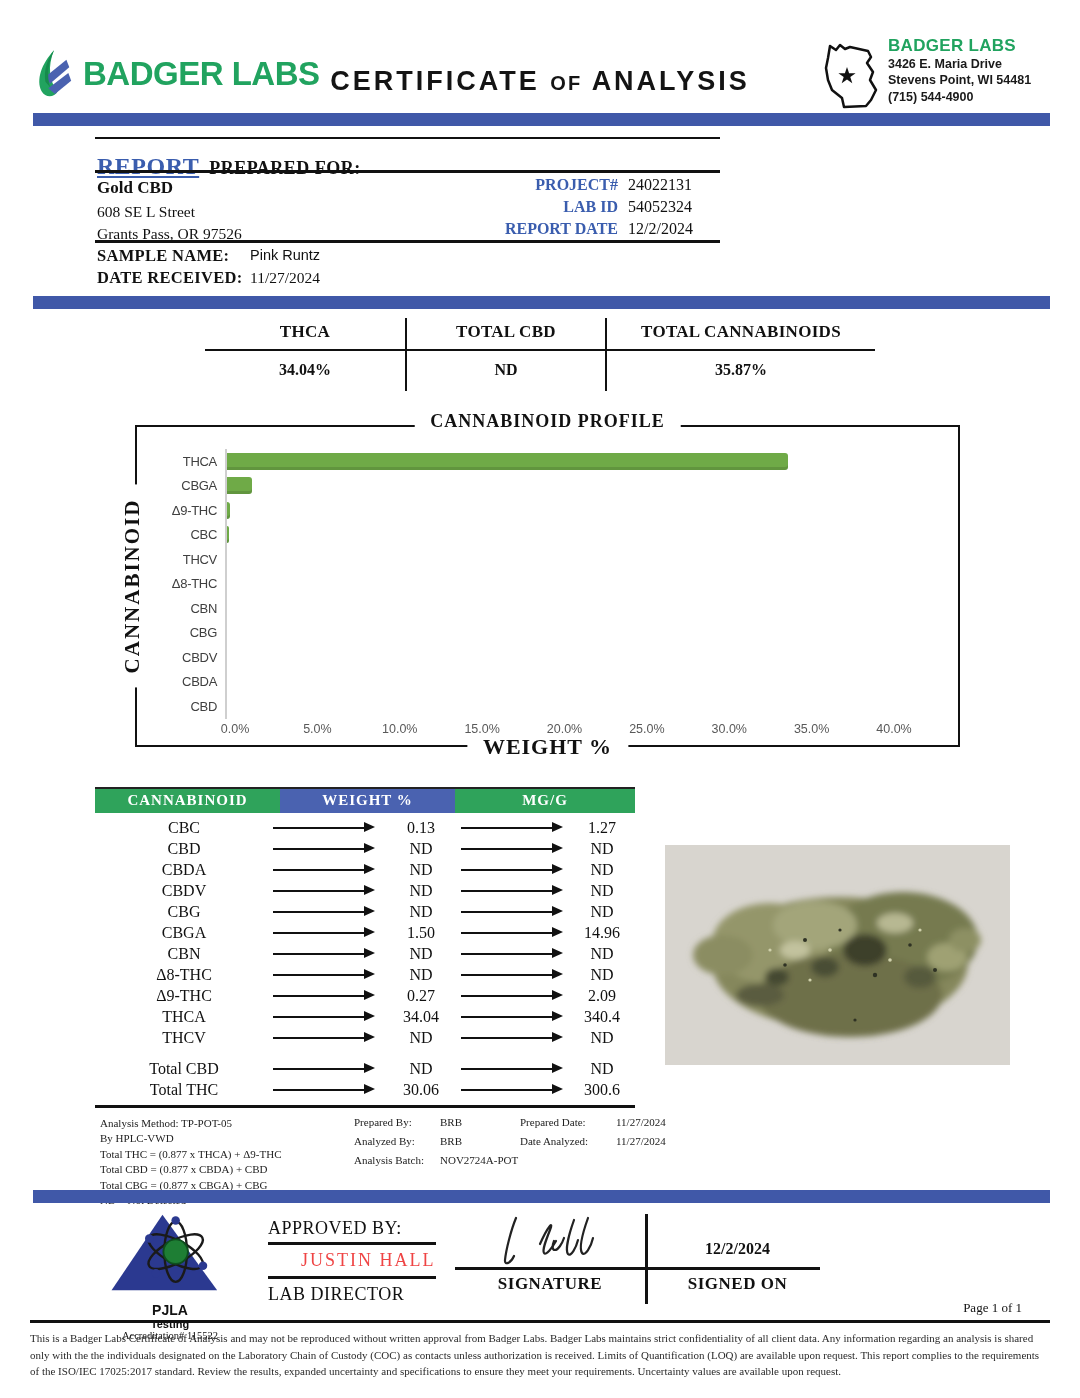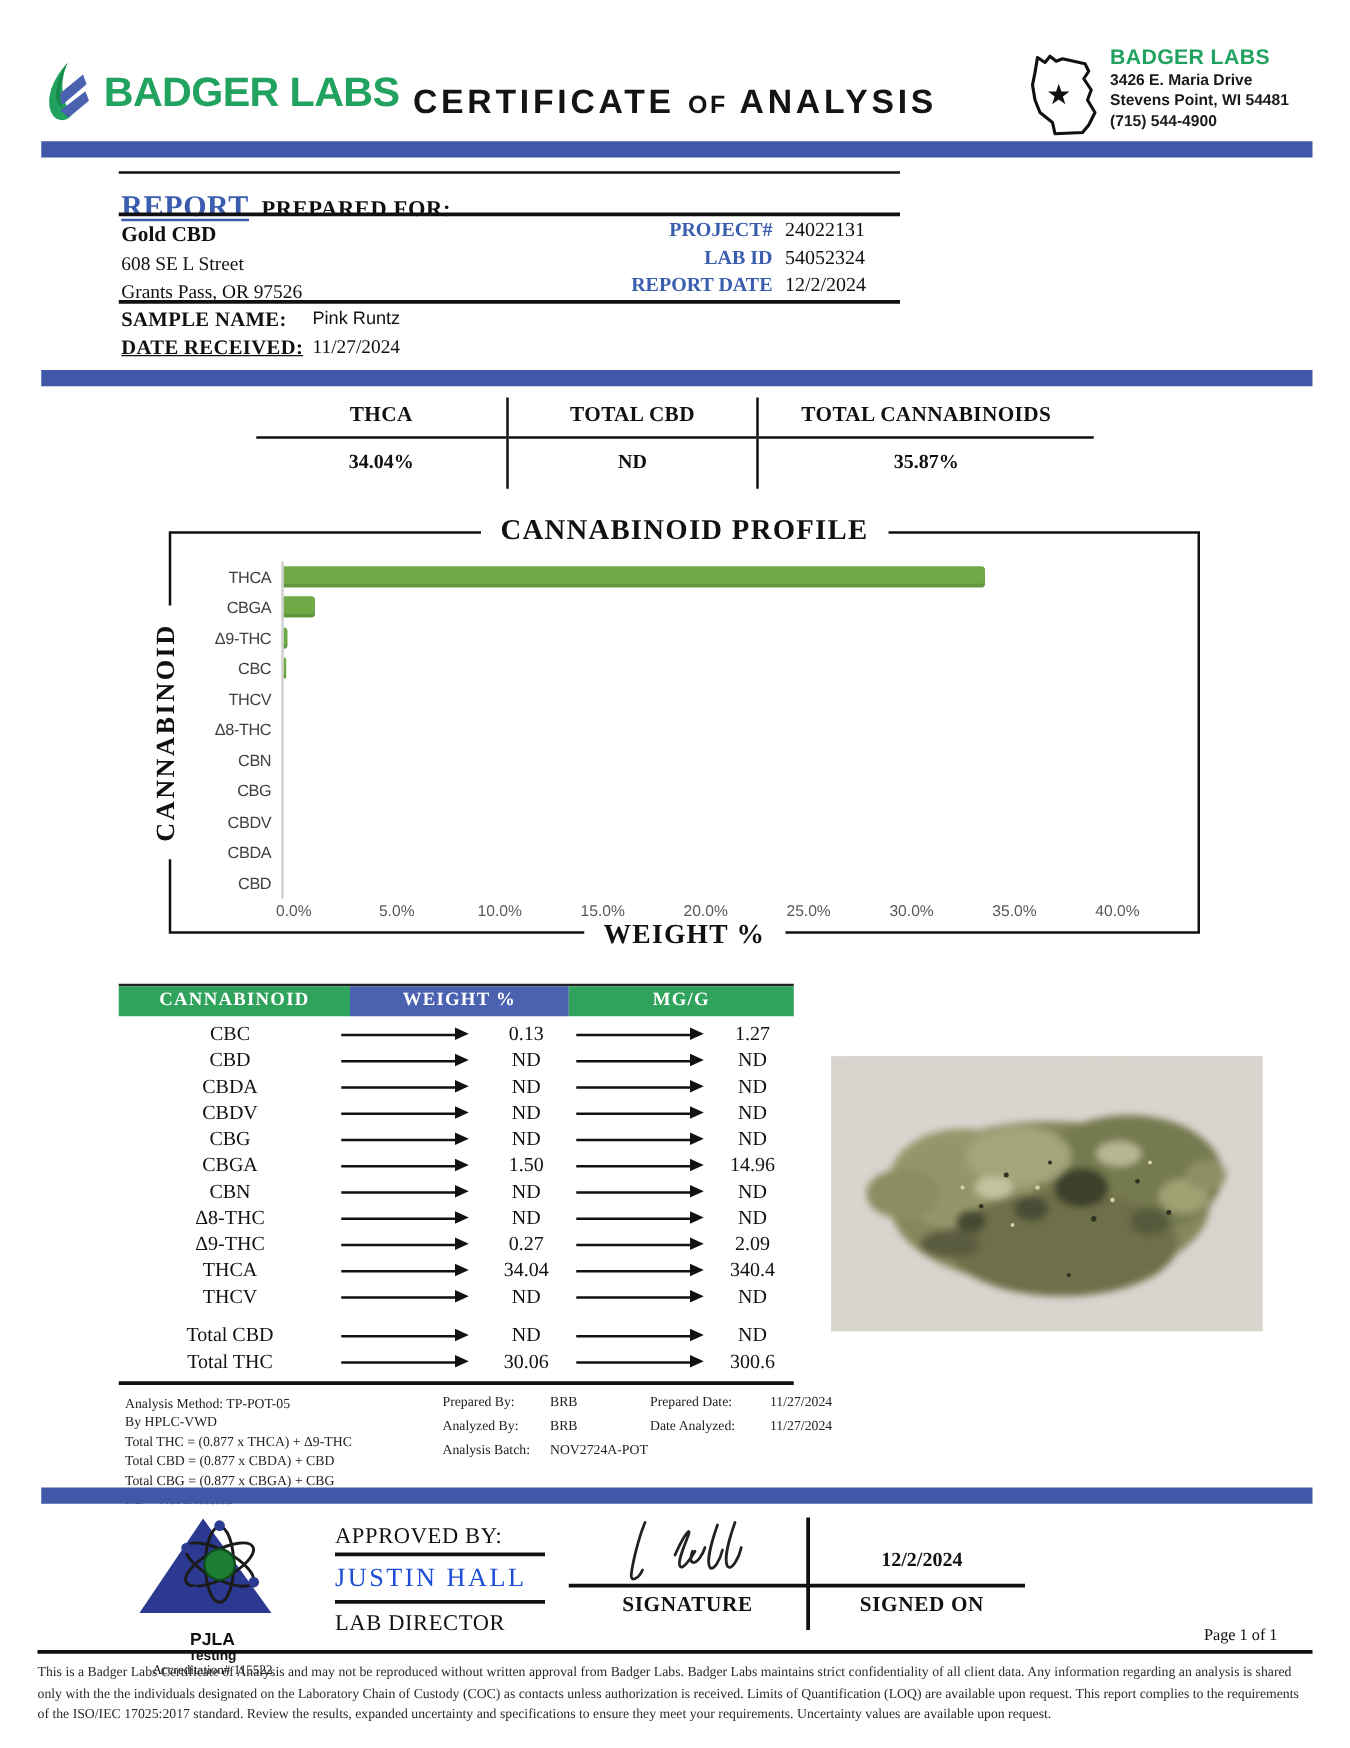--- a/index.html
+++ b/index.html
@@ -28,34 +28,34 @@
   .rpt-accent { color:#3a5dae; font-weight:bold; font-size:24px; text-decoration:underline; letter-spacing:0.5px;margin-top:12px; }
   .rpt-rest { font-weight:bold; font-size:18px; letter-spacing:0.5px; }
   .client-name { position:absolute; left:97px; top:178px; font-weight:bold; font-size:17px; }
   .client-street { position:absolute; left:97px; top:203px; font-size:15.5px; }
   .client-city { position:absolute; left:97px; top:225px; font-size:15.5px; }
   #report-meta { position:absolute; left:95px; top:176px; width:625px; }
   .meta-row { display:flex; justify-content:flex-end; margin-bottom:4px; }
   .meta-label { color:#3a5dae; font-weight:bold; font-size:16px; margin-right:10px; }
   .meta-value { width:92px; font-size:16px; text-align:left; }
   .sample-label { position:absolute; left:97px; font-weight:bold; font-size:16.5px; letter-spacing:0.3px; }
-  #sample-name-label { top:246px; } #date-received-label { top:268px;text-decoration:underline; }
+  #sample-name-label { top:246px; } #date-received-label { top:268px; }
   #sample-name-value { position:absolute; left:250px; top:247px; font-family:"Liberation Sans", sans-serif; font-size:14.5px; }
   #date-received-value { position:absolute; left:250px; top:269px; font-size:15.5px; }
 
   
   #summary-grid { position:absolute; left:205px; top:318px; width:670px; display:grid; grid-template-columns:200px 200px 270px; }
   .sum-col { text-align:center; }
   .sum-col + .sum-col { border-left:2px solid #111; }
   .sum-label { font-weight:bold; font-size:17px; padding:4px 0 7px; border-bottom:2px solid #111; letter-spacing:0.3px; }
   .sum-value { font-weight:bold; font-size:16px; padding:10px 0 12px; }
 
   
   #chart-box { position:absolute; left:135px; top:425px; width:825px; height:322px; border:2px solid #111; background:#fff; }
-  #chart-title { position:absolute; top:-16px; left:50%; transform:translateX(-50%); background:#fff; padding:0 16px; font-weight:bold; font-size:23px; letter-spacing:1px; white-space:nowrap;text-align:right; }
+  #chart-title { position:absolute; top:-16px; left:50%; transform:translateX(-50%); background:#fff; padding:0 16px; font-weight:bold; font-size:18px; letter-spacing:1px; white-space:nowrap;text-align:right; }
   #chart-ylabel { position:absolute; left:-17px; top:50%; writing-mode:vertical-rl; transform:translateY(-50%) rotate(180deg); background:#fff; padding:14px 0; font-weight:bold; font-size:21px; letter-spacing:2px; white-space:nowrap; }
   #chart-xlabel { position:absolute; bottom:-15px; left:50%; transform:translateX(-50%); background:#fff; padding:0 16px; font-weight:bold; font-size:22px; letter-spacing:1px; white-space:nowrap; }
   #chart-rows { position:absolute; left:0; top:22px; width:100%; }
   .chart-row { display:flex; align-items:center; height:24.5px; }
   .chart-cat { width:88px; flex:none; text-align:right; padding-right:8px; font-family:"Liberation Sans", sans-serif; font-size:13px; color:#404040; letter-spacing:-0.3px; }
   .chart-track { position:relative; width:659px; height:100%; border-left:2px solid #cfcfcf; }
   .chart-bar { position:absolute; left:0; top:3.5px; height:17px; border-radius:0 3px 3px 0; box-shadow:inset 0 -3px 0 rgba(0,0,0,0.12); }
   #chart-ticks { position:absolute; left:98px; top:295px; width:659px; height:18px; }
   .chart-tick { position:absolute; transform:translateX(-50%); font-family:"Liberation Sans", sans-serif; font-size:12.5px; color:#595959; white-space:nowrap; }
 
@@ -84,21 +84,21 @@
   #photo { position:absolute; left:665px; top:845px; width:345px; height:220px; background:linear-gradient(135deg,#dcd9d4,#ccc9c2); }
 
   
   #pjla { position:absolute; left:95px; top:1208px; width:150px; text-align:center; }
   .pjla-org { font-family:"Liberation Sans", sans-serif; font-weight:bold; font-size:14px; margin-top:-2px; }
   .pjla-sub { font-family:"Liberation Sans", sans-serif; font-weight:bold; font-size:11px; }
   .pjla-acc { font-size:10.5px; }
   #approved { position:absolute; left:268px; top:1218px; width:168px; }
   .appr-label { font-size:18px; letter-spacing:0.5px; }
   .appr-rule { height:3px; background:#111; margin:3px 0; }
-  .appr-name { color:#1d4ed8; font-size:21px; letter-spacing:2px; padding:2px 0; }
+  .appr-name { color:#ef4444; font-size:18px; letter-spacing:2px; padding:2px 0;margin-left:33px; }
   .appr-title { font-size:18px; letter-spacing:0.5px; padding-top:2px; }
   #signature-svg { position:absolute; left:478px; top:1210px; }
   #sig-line { left:455px; top:1267px; width:365px; height:2.5px; }
   #sig-label { position:absolute; left:455px; top:1274px; width:190px; text-align:center; font-weight:bold; font-size:17px; letter-spacing:0.5px; }
   #divider-v { position:absolute; left:645px; top:1214px; width:2.5px; height:90px; background:#111; }
   #signed-date { position:absolute; left:655px; top:1240px; width:165px; text-align:center; font-weight:bold; font-size:16px; }
   #signed-label { position:absolute; left:655px; top:1274px; width:165px; text-align:center; font-weight:bold; font-size:17px; letter-spacing:0.5px; }
 
   
   #page-num { position:absolute; right:58px; top:1300px; font-size:13px; }

